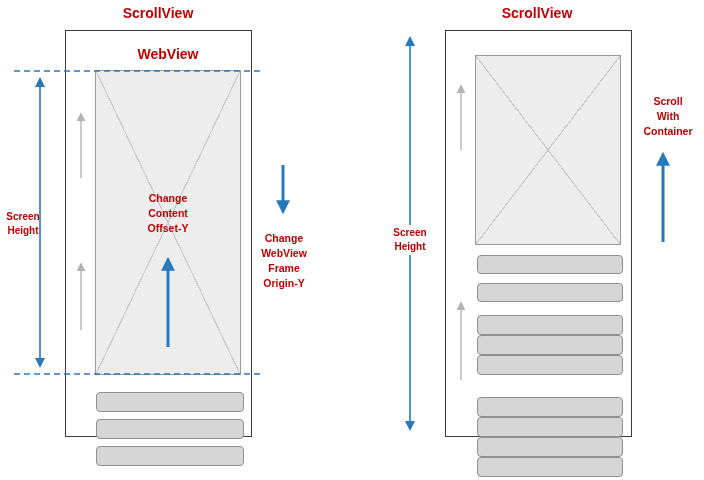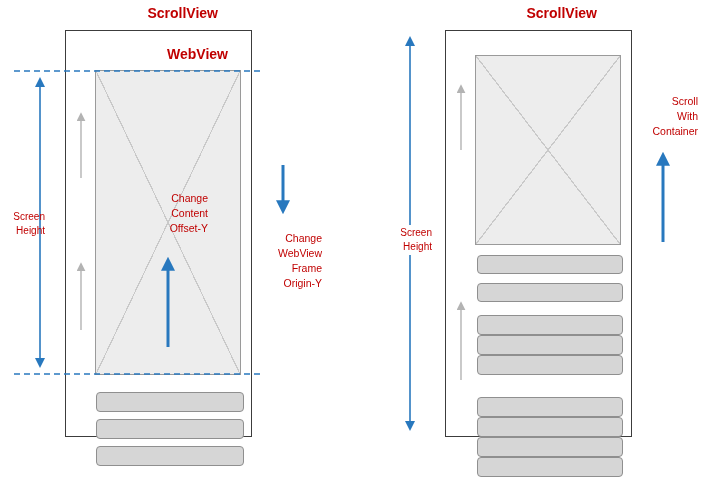--- a/index.html
+++ b/index.html
@@ -16,26 +16,26 @@
     box-sizing:border-box;
     background-image:
       linear-gradient(to bottom right, transparent calc(50% - 0.6px), #c9c9c9 calc(50% - 0.6px), #c9c9c9 calc(50% + 0.6px), transparent calc(50% + 0.6px)),
       linear-gradient(to bottom left,  transparent calc(50% - 0.6px), #c9c9c9 calc(50% - 0.6px), #c9c9c9 calc(50% + 0.6px), transparent calc(50% + 0.6px));
   }
   .bar{
     position:absolute;background:#d6d6d6;border:1px solid #8f8f8f;
     border-radius:4px;box-sizing:border-box;
   }
   .lbl{
-    position:absolute;text-align:right;white-space:pre-line;
-    color:#c00000;font-weight:normal;font-size:10.5px;line-height:1.42;
+    position:absolute;text-align:center;white-space:pre-line;
+    color:#c00000;font-weight:bold;font-size:10.5px;line-height:1.42;
     z-index:3;
   }
   .title{
-    position:absolute;text-align:right;color:#c00000;font-weight:bold;
+    position:absolute;text-align:center;color:#c00000;font-weight:bold;
     font-size:14px;z-index:3;
   }
   .whitebg{background:#ffffff;padding:1px 2px;}
   svg.overlay{position:absolute;left:0;top:0;z-index:2;pointer-events:none;}
   .layer1{position:absolute;inset:0;z-index:1;}
 </style>
 </head>
 <body>
 
 <div class="canvas">

